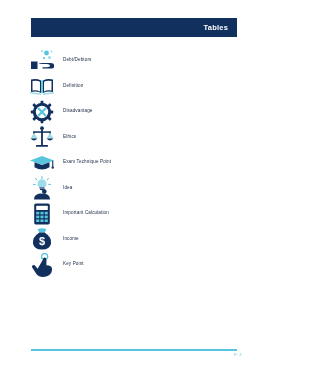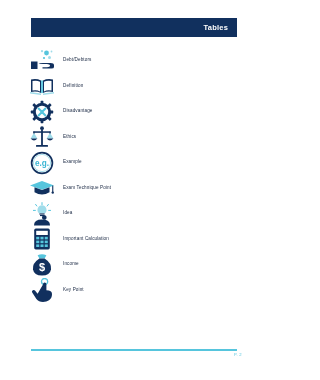--- a/index.html
+++ b/index.html
@@ -167,30 +167,20 @@
           <path d="M21 7.8 L17.6 13.6 L24.4 13.6 Z" fill="#9fdcea"></path>
           <path d="M1.6 13.6 Q5 17.4 8.4 13.6 Z" fill="#11305e"></path>
           <path d="M17.6 13.6 Q21 17.4 24.4 13.6 Z" fill="#11305e"></path>
           <rect x="4.4" y="6.6" width="1.2" height="2" fill="#11305e"></rect>
           <rect x="20.4" y="6.6" width="1.2" height="2" fill="#11305e"></rect>
         </svg>
       </span>
       <span class="legend-label">Ethics</span>
     </div>
 
-    <div class="legend-row">
-      <span class="legend-icon">
-        <svg width="26" height="24" viewBox="0 0 26 24">
-          <circle cx="13" cy="12" r="10.4" fill="none" stroke="#11305e" stroke-width="1.7"></circle>
-          <circle cx="13" cy="12" r="8.6" fill="none" stroke="#9fdcea" stroke-width="0.9"></circle>
-          <text x="13" y="15" text-anchor="middle" font-family="Liberation Sans, sans-serif" font-size="8.2" font-weight="bold" fill="#3bb6d4">e.g.</text>
-        </svg>
-      </span>
-      <span class="legend-label">Example</span>
-    </div>
 
     <div class="legend-row">
       <span class="legend-icon">
         <svg width="26" height="24" viewBox="0 0 26 24">
           <path d="M13 5 L25 9.4 L13 13.8 L1 9.4 Z" fill="#56c5dd"></path>
           <path d="M5.5 11.2 L5.5 16.2 Q13 20.6 20.5 16.2 L20.5 11.2 L13 14 Z" fill="#11305e"></path>
           <rect x="23.2" y="9.6" width="1.1" height="6.4" fill="#11305e"></rect>
           <circle cx="23.75" cy="16.6" r="1.2" fill="#11305e"></circle>
         </svg>
       </span>

